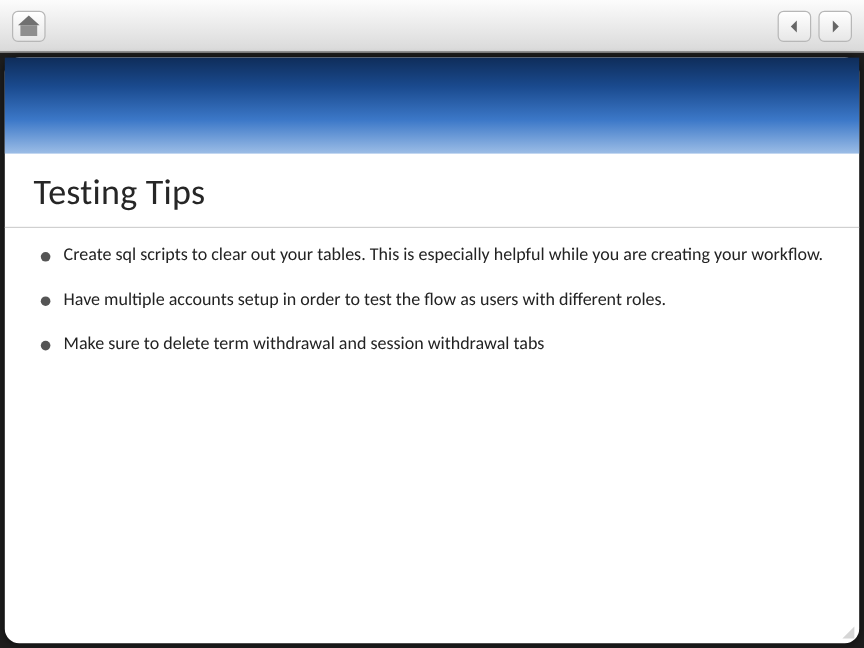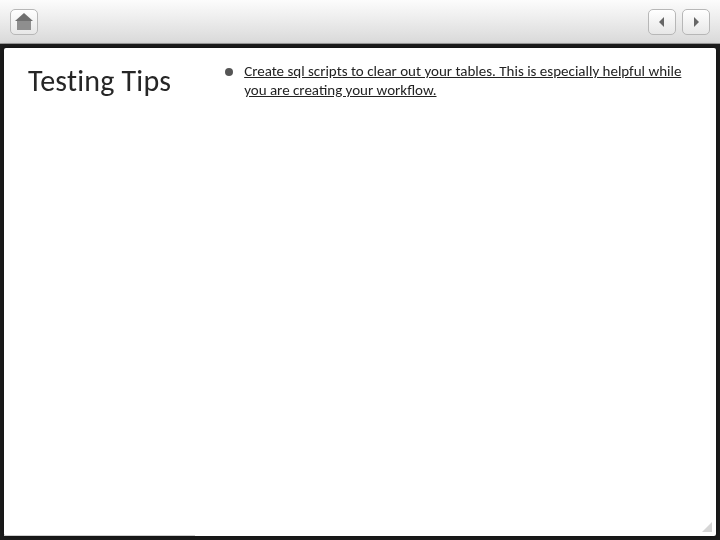--- a/index.html
+++ b/index.html
@@ -47,25 +47,25 @@
   .arrow-btn svg { display:block; }
 
   .slide-area {
     flex: 1;
     padding: 4px 4px 4px 4px;
     display: flex;
   }
   .slide {
     flex: 1;
     background: #ffffff;
-    border-radius: 2px;
+    border-radius: 12px;
     box-shadow: 0 0 6px rgba(0,0,0,0.5);
     position: relative;
     display: flex;
-    flex-direction: row;
+    flex-direction: column;
   }
   .banner {
     height: 80px;
     background: linear-gradient(to bottom, #0f2d5a 0%, #1a4a8e 30%, #3c78c8 65%, #9cbde6 100%);
   }
   .title {
     font-size: 30px;
     font-weight: 400;
     color: #262626;
     padding: 14px 24px 10px 24px;
@@ -87,21 +87,21 @@
     font-size: 15px;
     line-height: 1.28;
     color: #232323;
   }
   ul.tips li .bullet {
     width: 8px; height: 8px; border-radius: 50%;
     background: #555;
     flex: 0 0 auto;
     margin-top: 6px;
   }
-  ul.tips li .txt { flex: 1; text-decoration: underline; }
+  ul.tips li .txt { flex: 1; }
   .corner {
     position: absolute;
     right: 4px; bottom: 4px;
     width: 0; height: 0;
     border-top: 10px solid transparent;
     border-right: 10px solid #c4c4c4;
     opacity: 0.7;
   }
 </style>
 </head>
@@ -133,17 +133,25 @@
 <div class="slide-area">
   <div class="slide">
     <div class="banner"></div>
     <div class="title">Testing Tips</div>
     <div class="content">
       <ul class="tips">
         <li>
           <span class="bullet"></span>
           <span class="txt">Create sql scripts to clear out your tables.  This is especially helpful while you are creating your workflow.</span>
         </li>
+        <li>
+          <span class="bullet"></span>
+          <span class="txt">Have multiple accounts setup in order to test the flow as users with different roles.</span>
+        </li>
+        <li>
+          <span class="bullet"></span>
+          <span class="txt">Make sure to delete term withdrawal and session withdrawal tabs</span>
+        </li>
       </ul>
     </div>
     <div class="corner"></div>
   </div>
 </div>
 
 </body></html>

